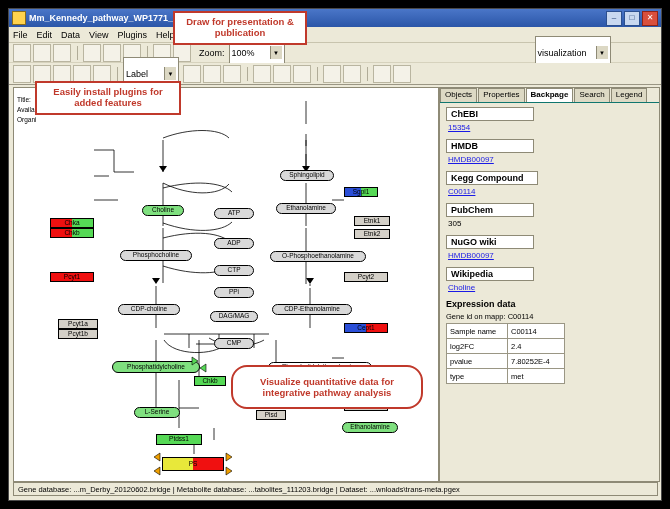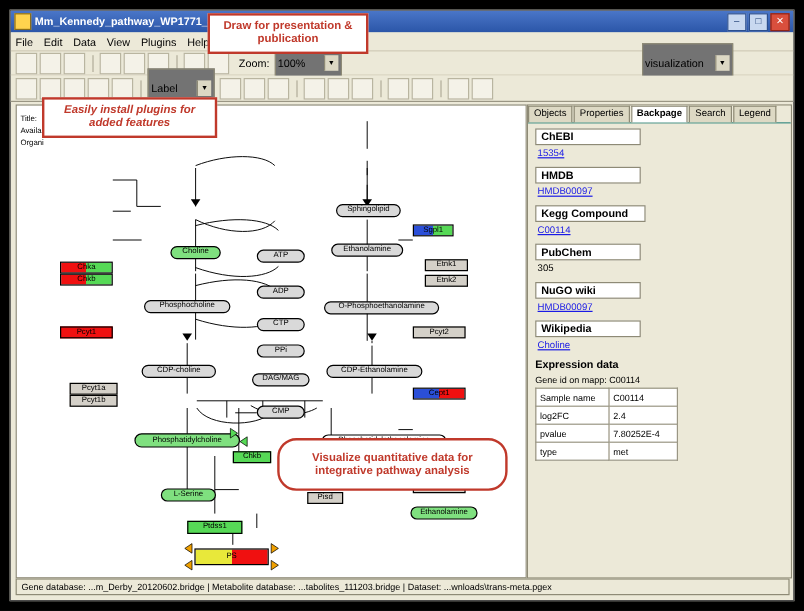--- a/index.html
+++ b/index.html
@@ -17,21 +17,21 @@
 
   
   .menubar{position:absolute;left:0;top:18px;width:100%;height:16px;background:#ece9d8;border-bottom:1px solid #c8c4ae;display:flex;align-items:center;padding-left:4px;box-sizing:border-box;}
   .menubar span{font-size:9px;color:#000;margin-right:9px;}
 
   
   .toolbar1{position:absolute;left:0;top:34px;width:100%;height:20px;background:#ece9d8;display:flex;align-items:center;padding-left:4px;box-sizing:border-box;border-bottom:1px solid #d6d2bd;}
   .tbtn{width:16px;height:16px;border:1px solid #b9b5a0;background:#f4f2e8;margin-right:2px;display:inline-block;position:relative;}
   .tbtn.sep{width:1px;border:0;border-left:1px solid #b0ac98;height:14px;margin:0 4px;background:none;}
   .zoomlab{font-size:9px;margin:0 4px 0 6px;}
-  .combo{height:15px;border:1px solid #8e8a76;background:#737373;font-size:9px;display:flex;align-items:center;padding:16px 2px;box-sizing:border-box;}
+  .combo{height:15px;border:1px solid #8e8a76;background:#ffffff;font-size:9px;display:flex;align-items:center;padding:16px 2px;box-sizing:border-box;}
   .combo .arrow{margin-left:auto;width:11px;height:13px;background:#dcd8c4;border-left:1px solid #8e8a76;display:flex;align-items:center;justify-content:center;font-size:6px;}
   .toolbar2{position:absolute;left:0;top:54px;width:100%;height:22px;background:#ece9d8;display:flex;align-items:center;padding-left:4px;box-sizing:border-box;border-bottom:1px solid #9a9684;}
   .lblcombo{width:56px;}
 
   
   .canvas{position:absolute;left:4px;top:78px;width:424px;height:393px;background:#fff;border:1px solid #8e8a76;overflow:hidden;}
   .sidepanel{position:absolute;left:430px;top:78px;width:219px;height:393px;background:#ece9d8;border:1px solid #8e8a76;overflow:hidden;}
 
   
   .tabs{display:flex;height:14px;border-bottom:1px solid #0f766e;background:#ece9d8;}
@@ -300,15 +300,15 @@
       </tbody>
         </table>
     </div>
   </div>
 
   <div class="statusbar">
     <span>Gene database: ...m_Derby_20120602.bridge | Metabolite database: ...tabolites_111203.bridge | Dataset: ...wnloads\trans-meta.pgex</span>
   </div>
 
   <div class="callout" style="left:164px;top:2px;width:134px;height:34px;font-size:9.5px;line-height:1.15;">Draw for presentation &amp; publication</div>
-  <div class="callout" style="left:26px;top:72px;width:146px;height:34px;font-size:9.5px;line-height:1.15;font-style:italic;">Easily install plugins for added features</div>
+  <div class="callout" style="left:26px;top:72px;width:146px;height:34px;font-size:9.5px;line-height:1.15;">Easily install plugins for added features</div>
   <div class="callout" style="left:222px;top:356px;width:192px;height:44px;font-size:9.5px;line-height:1.2;border-radius:16px;">Visualize quantitative data  for integrative pathway analysis</div>
 </div>
 
 </body></html>

